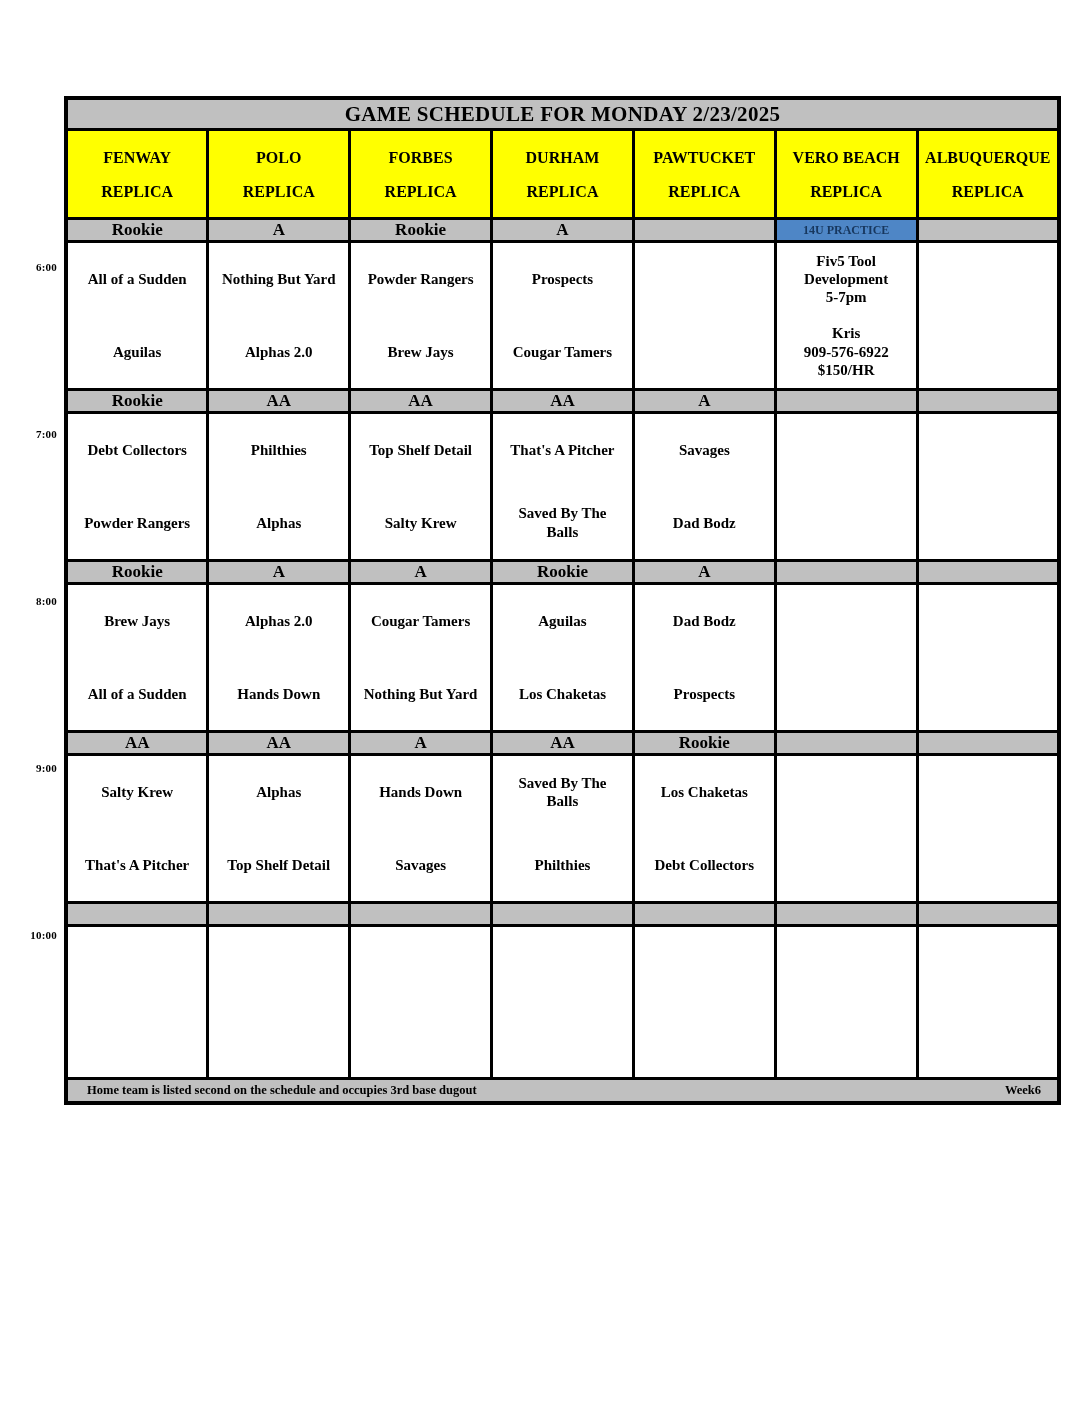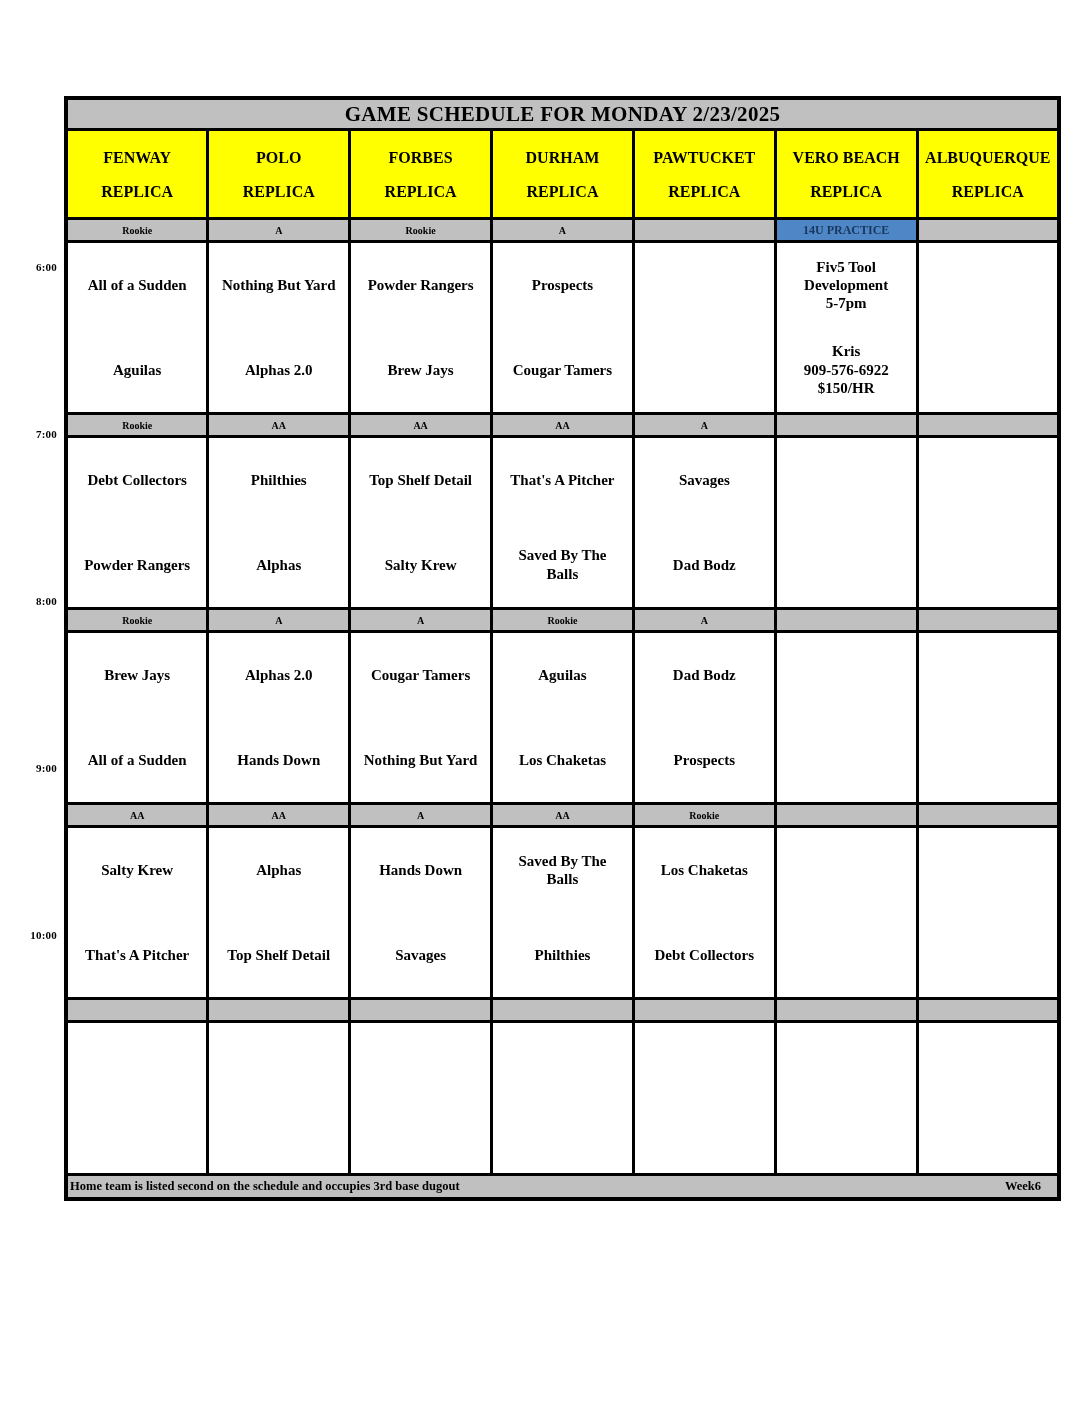--- a/index.html
+++ b/index.html
@@ -36,41 +36,41 @@
     font-size:21px;letter-spacing:0.3px;
   }
   tr.header-row th{
     height:86px;background:var(--header-bg,#FFFF00);
     font-size:16px;
   }
   .hdr-line{line-height:17px;}
   .hdr-gap{height:17px;}
   tr.div-row td{
     height:20px;background:var(--band-bg,#C0C0C0);
-    font-size:10px;
+    font-size:17px;
   }
   tr.div-row td.practice{
     background:var(--practice-bg,#4E86C6);
     color:var(--practice-text,#17375E);
     font-size:12px;
   }
   tr.game-row td{height:145px;background:#ffffff;}
   tr.game-row.last td{height:150px;}
-  .game-wrap{display:flex;flex-direction:column;height:169px;}
+  .game-wrap{display:flex;flex-direction:column;height:145px;}
   tr.game-row.last .game-wrap{height:150px;}
   .team{
     flex:1;display:flex;align-items:center;justify-content:center;
     font-size:15px;line-height:1.22;white-space:pre-line;padding:0 1px;
   }
   tr.footer-row td{
     height:21px;background:var(--band-bg,#C0C0C0);
   }
   .footer-wrap{display:flex;align-items:center;justify-content:space-between;
                width:100%;font-size:12.5px;}
-  .footer-note{padding-left:2px;text-align:center;}
+  .footer-note{padding-left:19px;text-align:center;}
   .footer-week{padding-right:16px;text-align:right;}
 </style>
 </head>
 <body>
 
 <div class="page">
 
   <div class="time-gutter" id="time-gutter">
       <div class="time-label">6:00</div>
       <div class="time-label">7:00</div>

